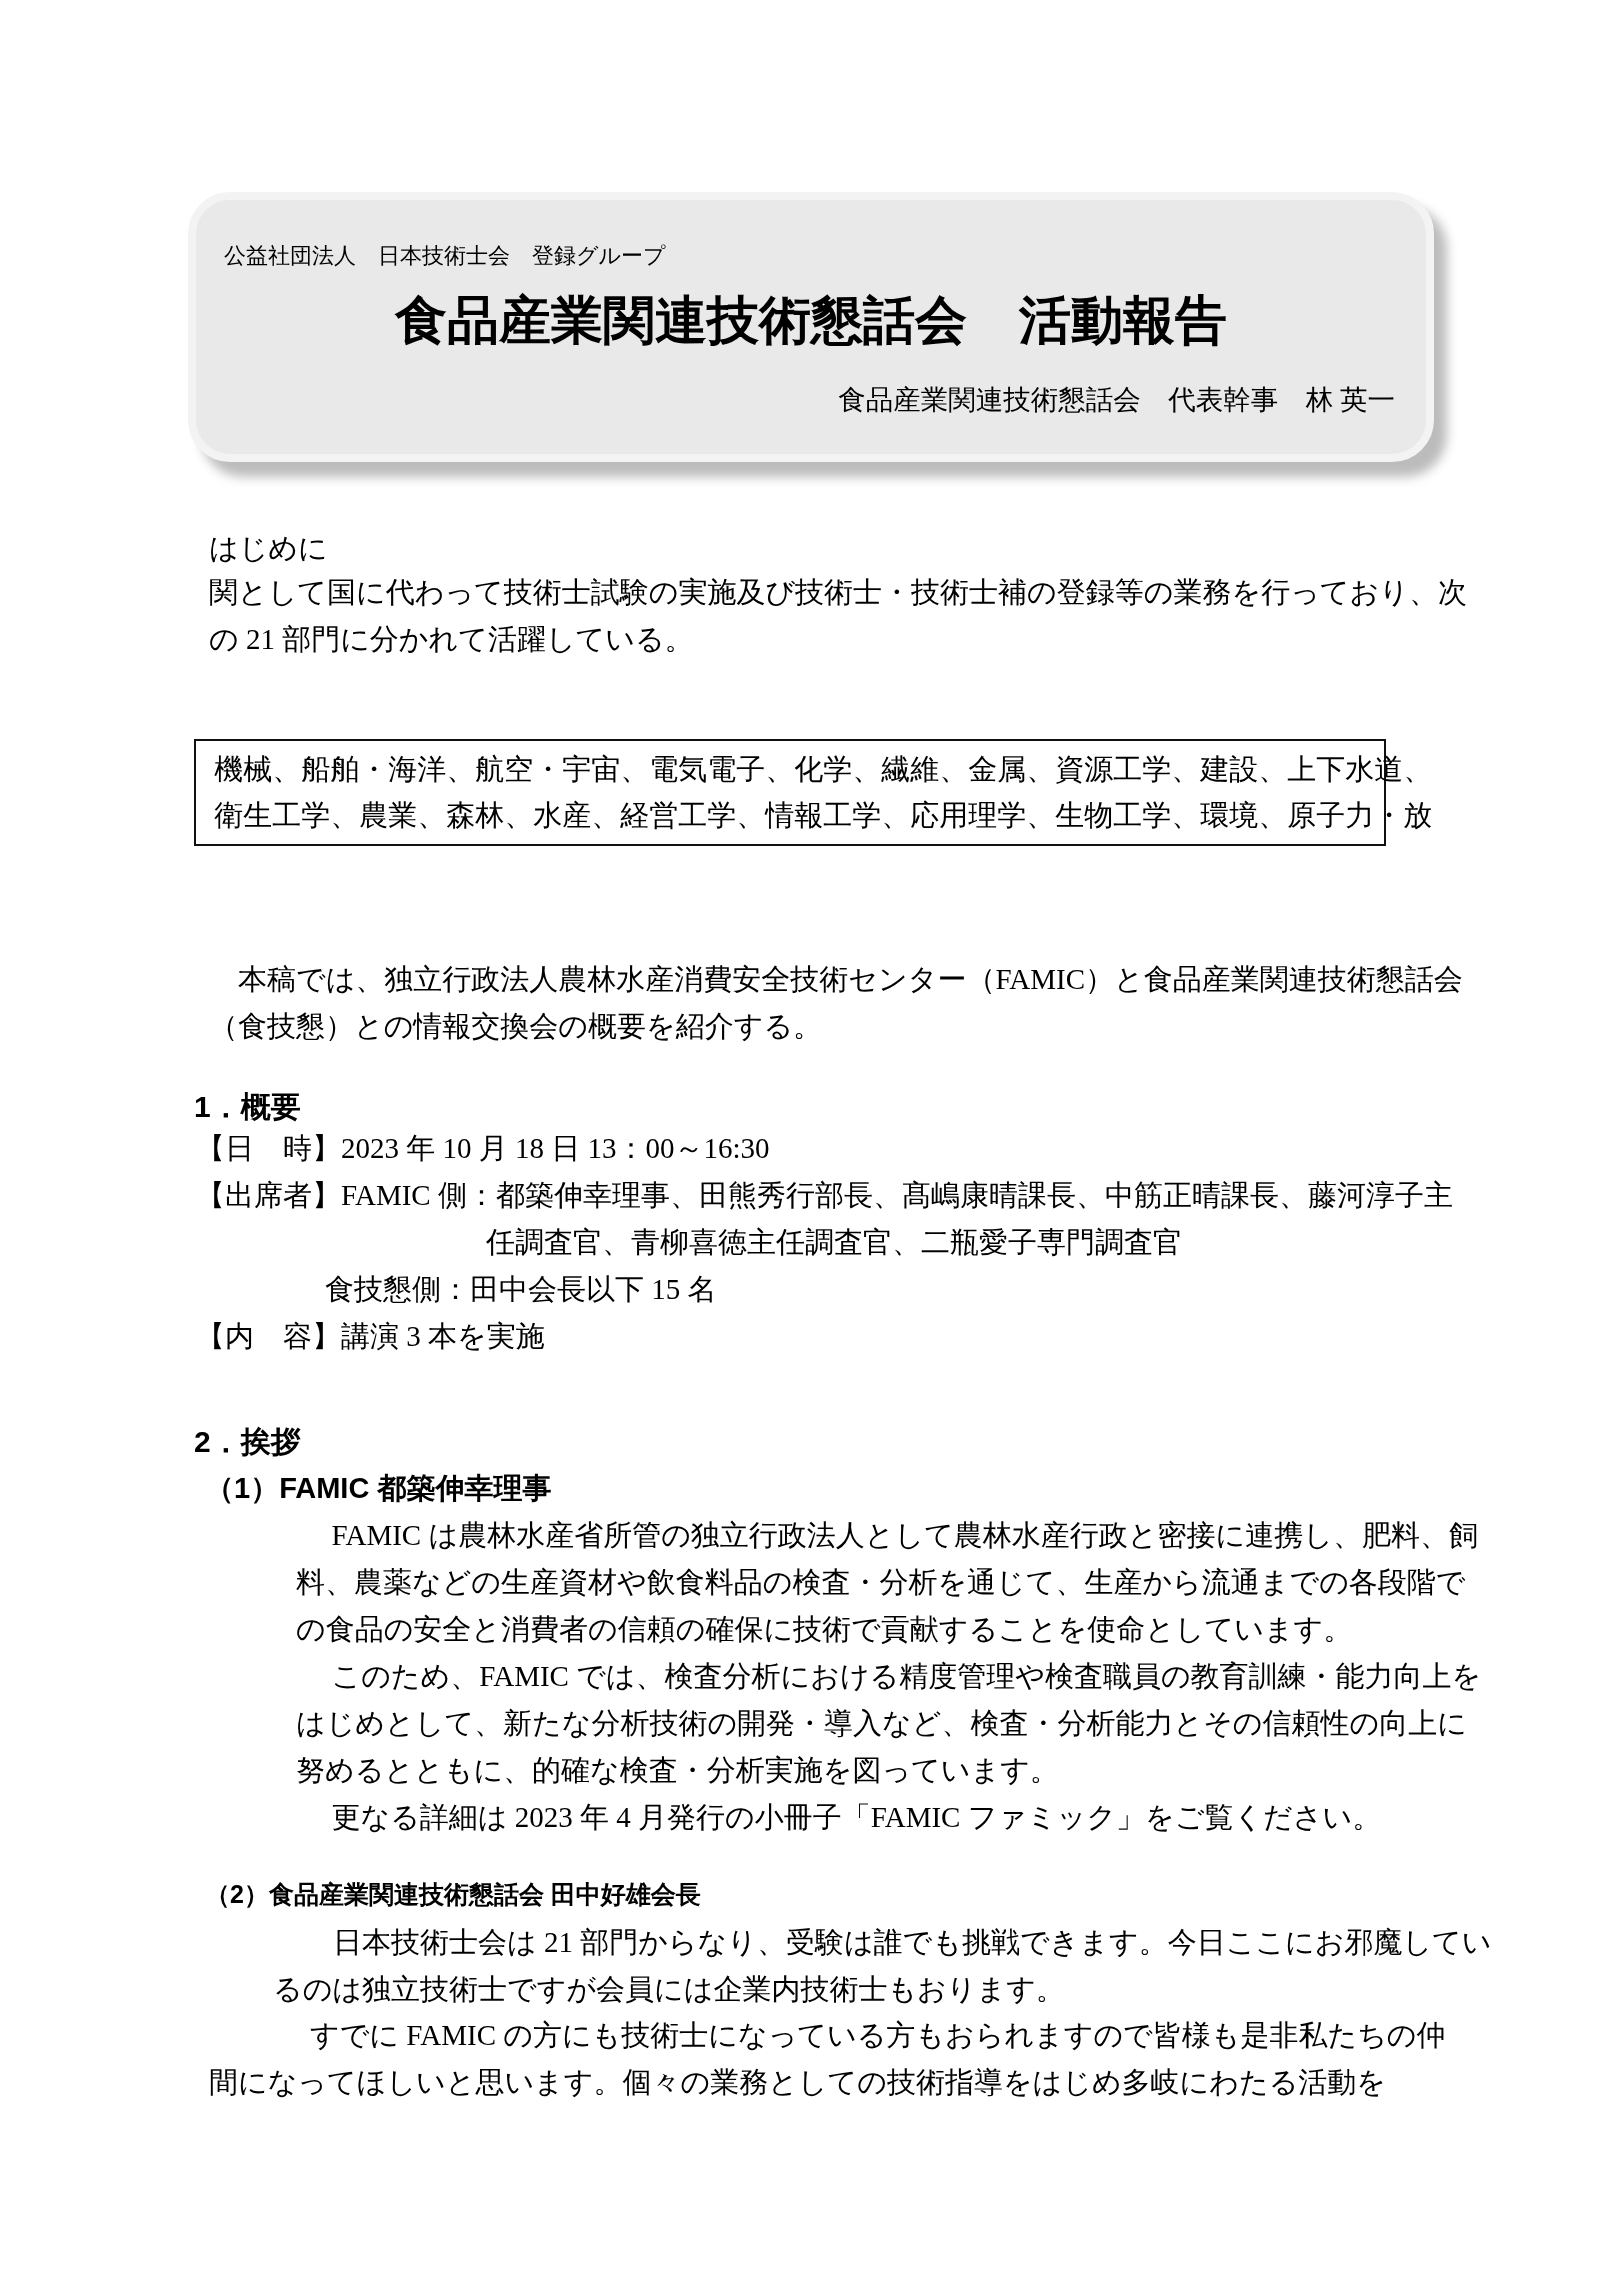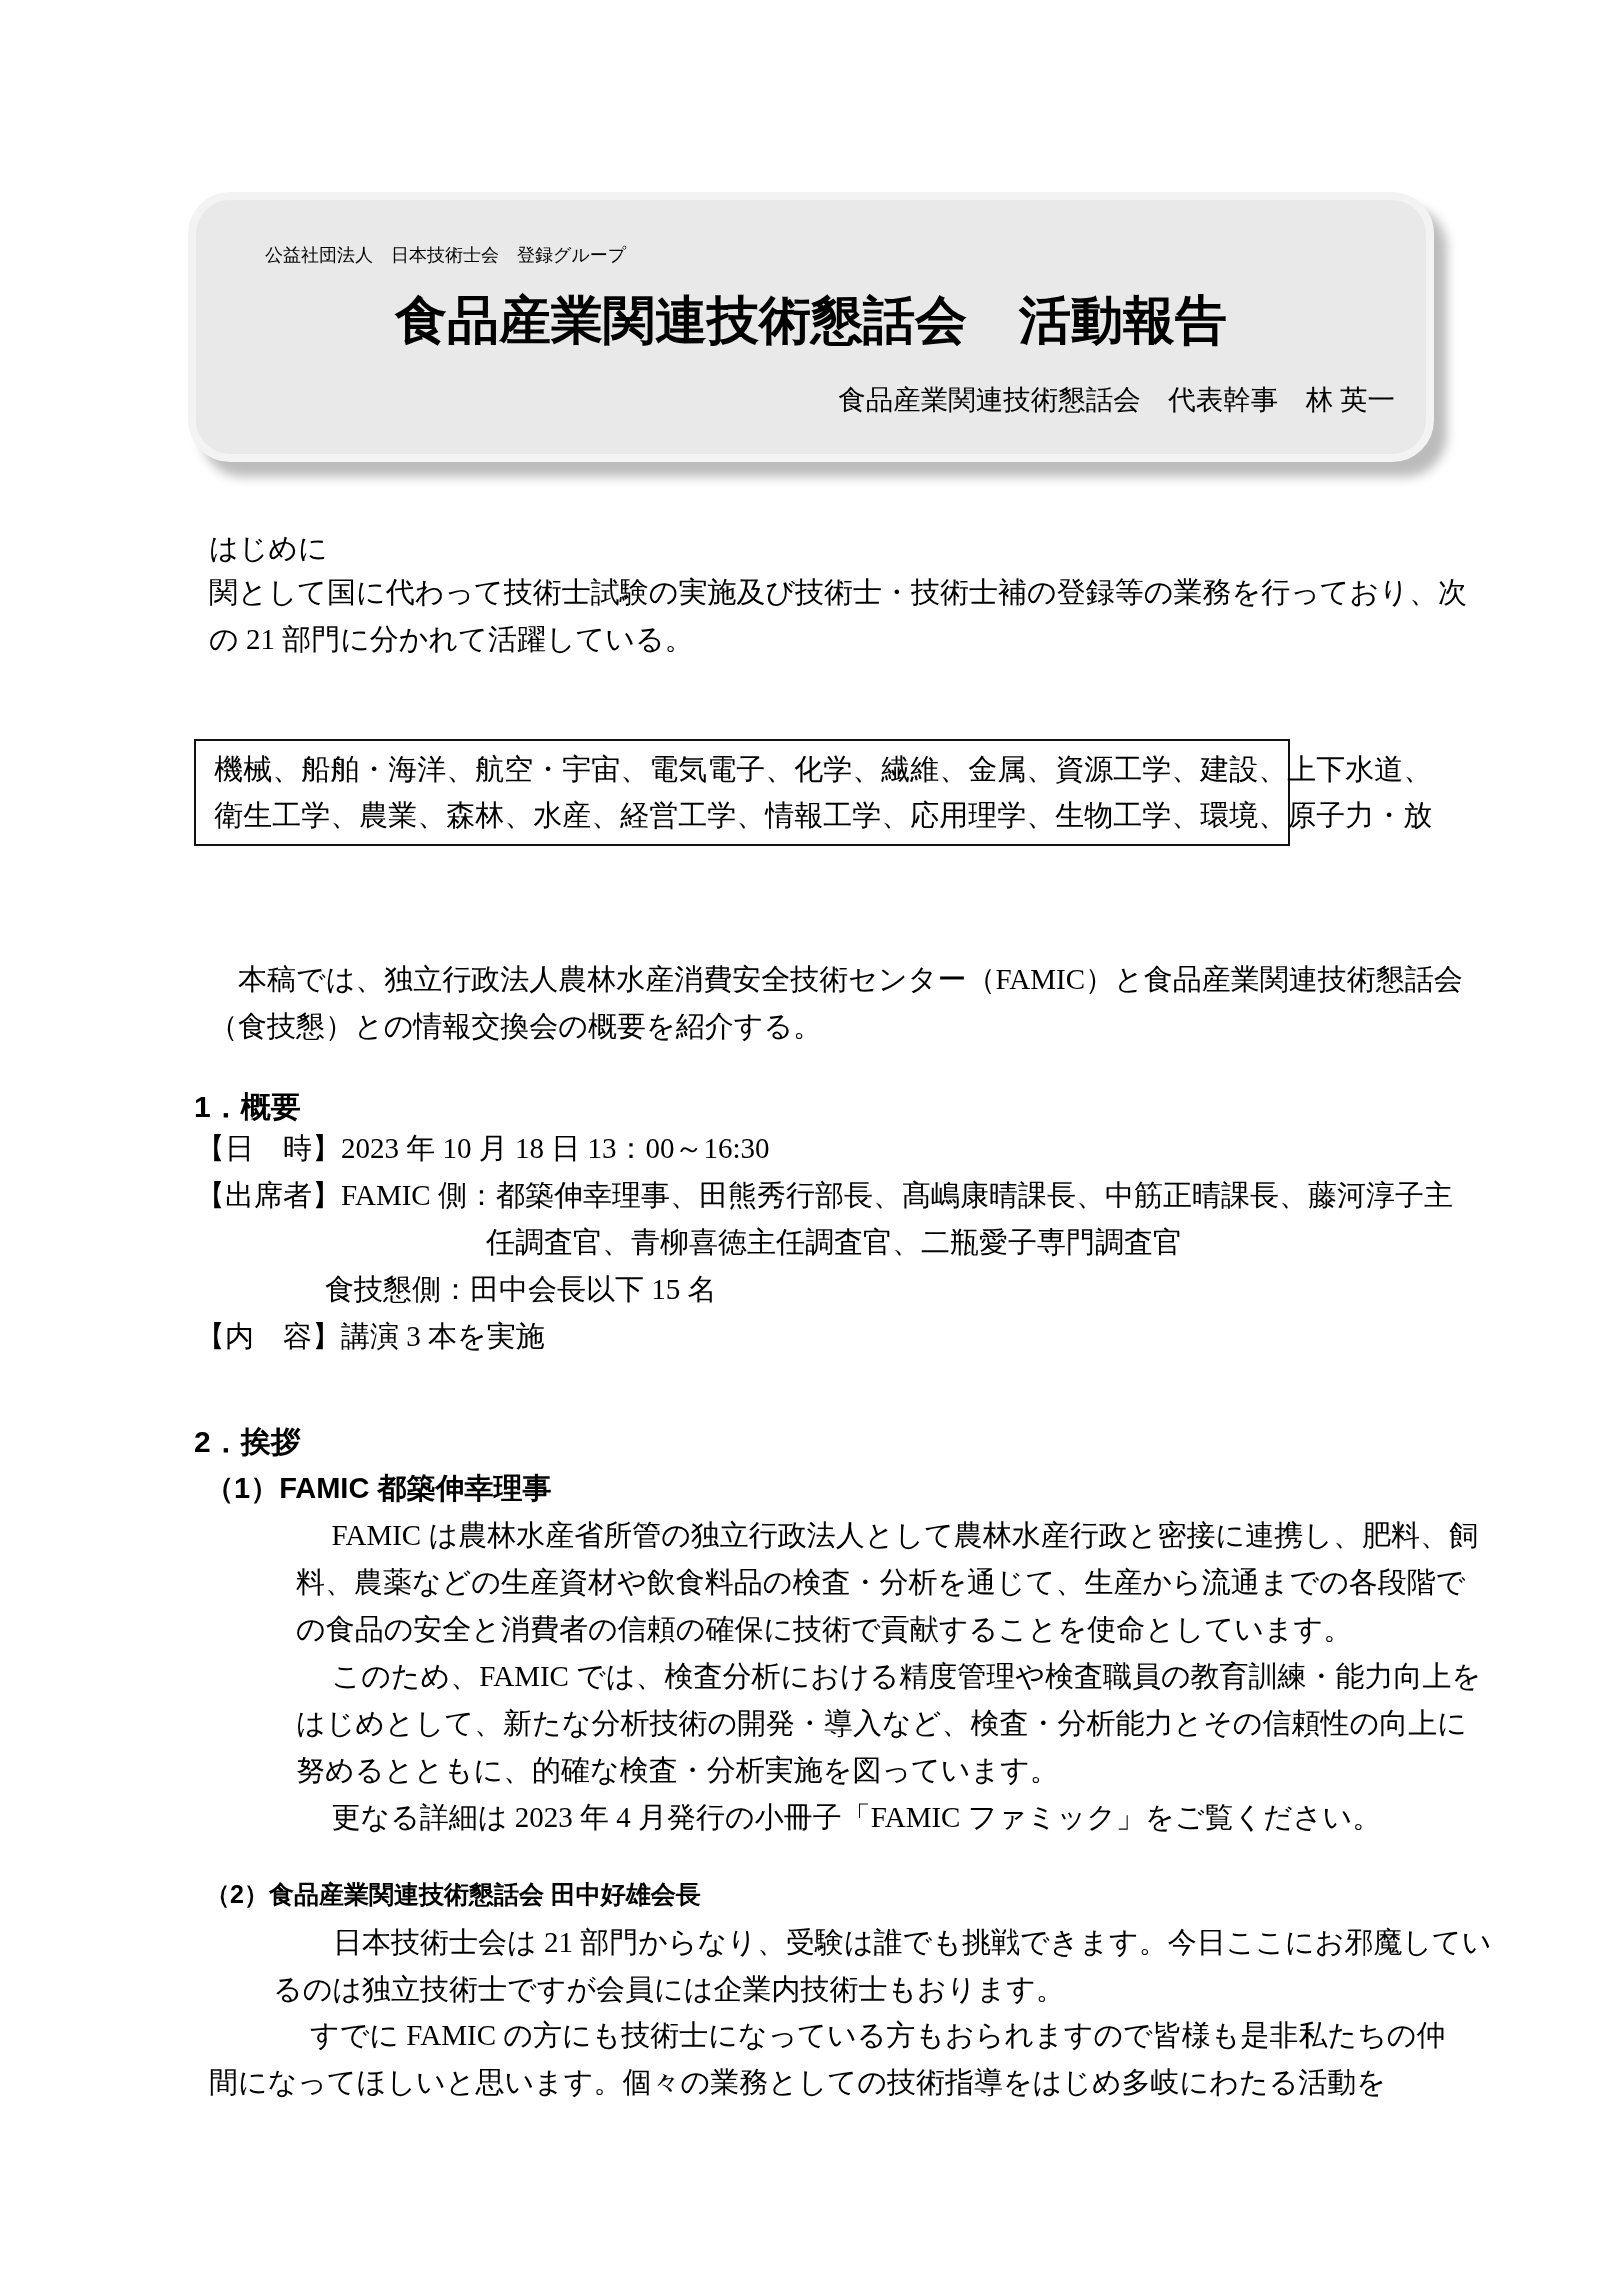--- a/index.html
+++ b/index.html
@@ -28,32 +28,32 @@
   
   #header-box {
     left: 188px; top: 192px;
     width: 1246px; height: 270px;
     box-sizing: border-box;
     background: #e9e9e9;
     border: 8.5px solid #f3f3f3;
     border-radius: 42px;
     box-shadow: 13px 14.4px 10.5px #bcbcbc;
   }
-  #org-line   { left: 224px;  top: 232px; font-size: 18px; line-height: 47px; white-space: nowrap; margin-left: 41px; }
+  #org-line   { left: 224px;  top: 232px; font-size: 22px; line-height: 47px; white-space: nowrap; }
   #doc-title  { left: 188px;  top: 288px; width: 1246px; text-align: center;
                 font-size: 52px; line-height: 65px; white-space: nowrap; }
   #author-line{ right: 228px; top: 376px; font-size: 27.5px; line-height: 47px; white-space: nowrap; }
 
   
   #intro-heading { left: 194px; top: 525px; }
   #intro-para    { left: 194px; top: 569px; }
 
   #fields-box {
     left: 194px; top: 739px;
-    width: 1096px;
+    width: 1192px;
     box-sizing: border-box;
     border: 2.6px solid #111111;
     padding: 5.2px 17px 5.9px 18.3px;
   }
   .fields-line { white-space: nowrap; font-size: 29px; line-height: 46px; height: 46px; }
 
   #lead-para { left: 194px; top: 956px; }
 
   #h1-overview { left: 194px; top: 1083px; font-size: 30px; line-height: 47px; white-space: nowrap; }
   #overview-block { left: 181px; top: 1125px; }

